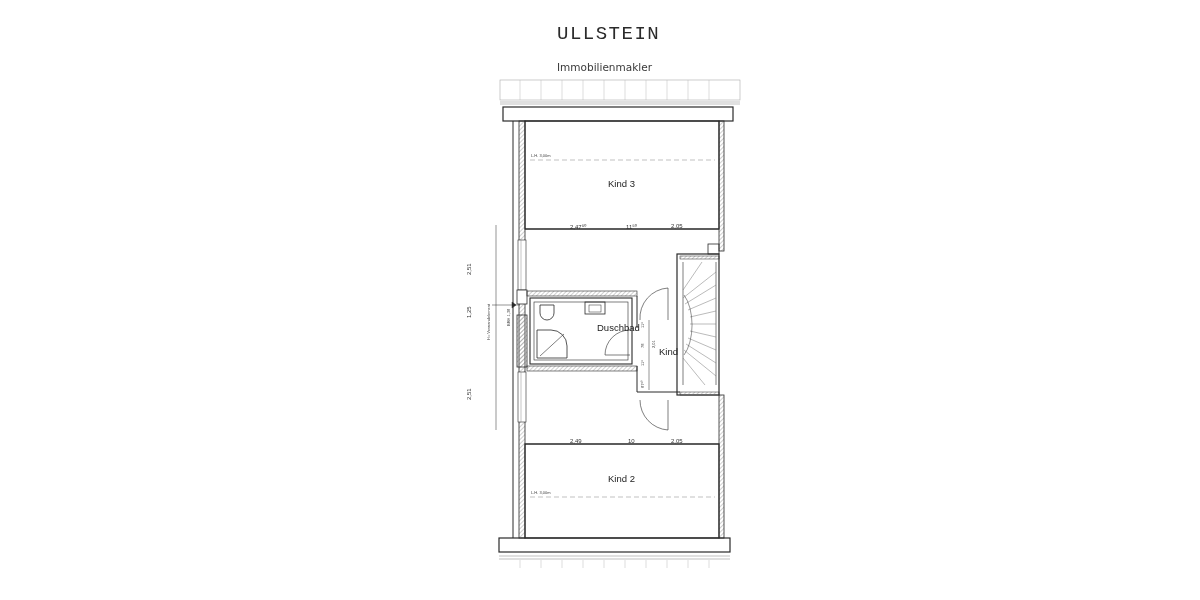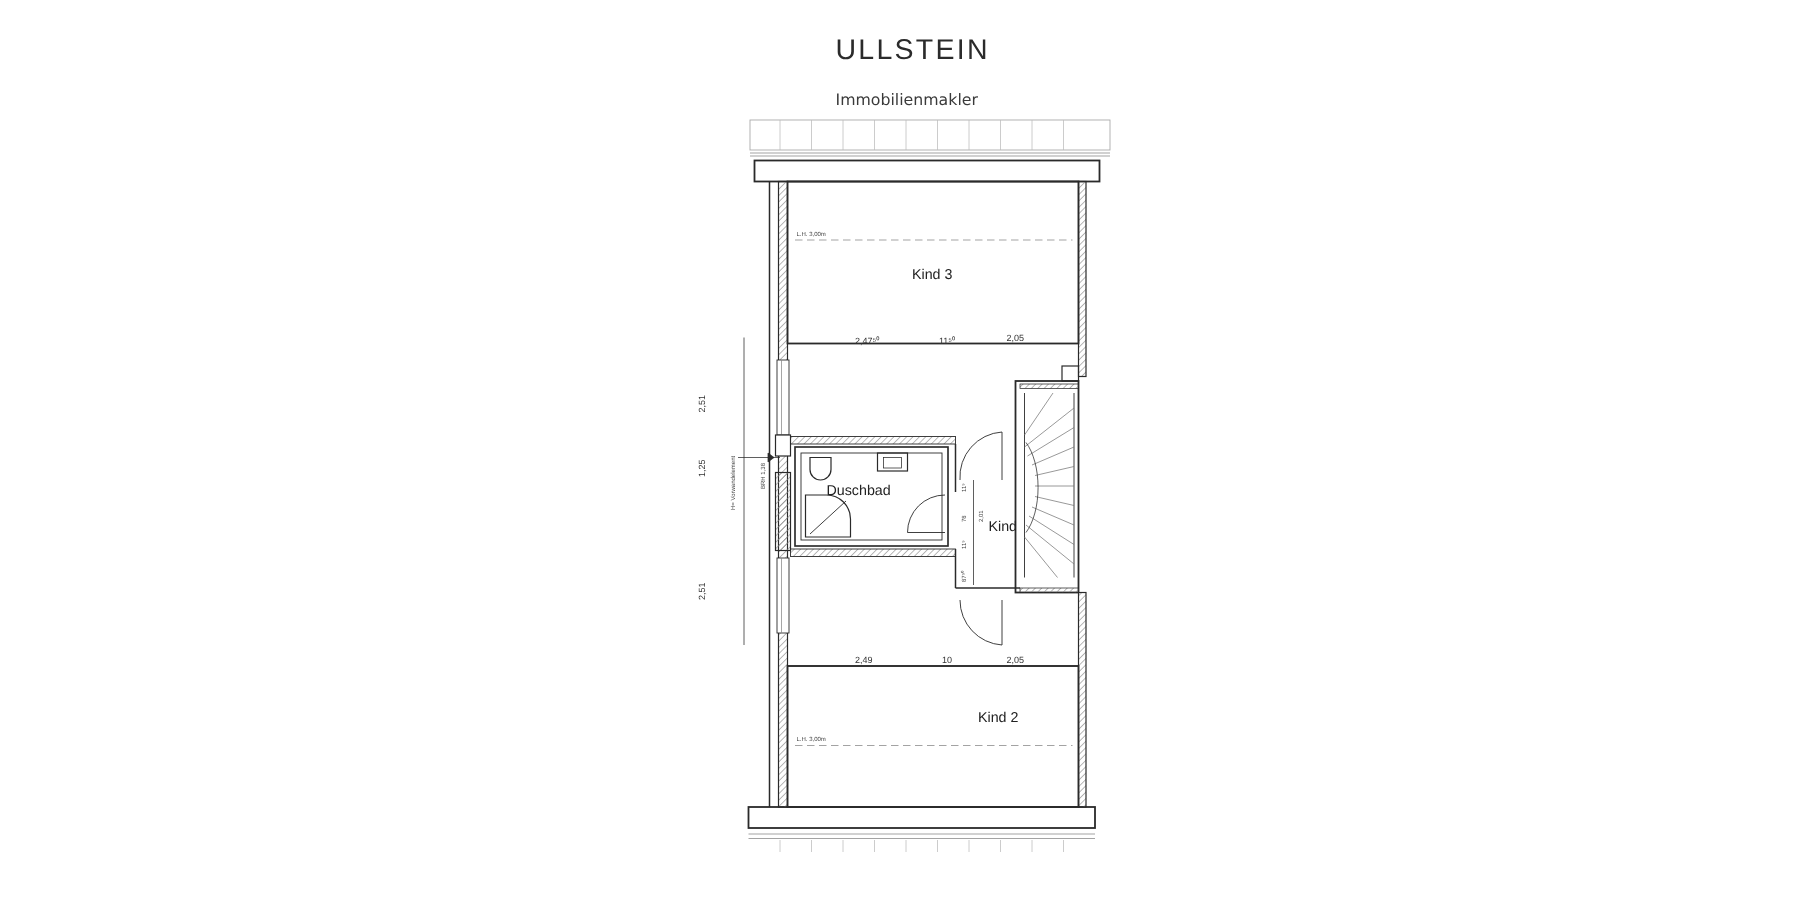--- a/index.html
+++ b/index.html
@@ -1,18 +1,18 @@
 <!DOCTYPE html>
 <html><head>
   <meta charset="utf-8">
   <style>
     html, body { margin: 0; padding: 0; background: #ffffff; }
     body { width: 1200px; height: 600px; position: relative; overflow: hidden; font-family: "Liberation Sans", sans-serif; }
     .logo { position: absolute; left: 557px; top: 24px; text-align: left; }
-    .logo-title { font-family: Liberation Sans, sans-serif; font-size: 19px; letter-spacing: 1.5px; color: #2b2b2b; line-height: 20px; }
+    .logo-title { font-family: Liberation Mono, monospace; font-size: 19px; letter-spacing: 1.5px; color: #2b2b2b; line-height: 20px; }
     .logo-sub { font-family: "DejaVu Sans", sans-serif; font-size: 10.5px; color: #3a3a3a; line-height: 12px; margin-top: 17px; }
     svg.plan { position: absolute; left: 0; top: 0; }
     .lbl { position: absolute; font-family: "Liberation Sans", sans-serif; color: #222; white-space: nowrap; }
     .room { font-size: 9.5px; }
     .dim { font-size: 6px; color: #333; }
     .tiny { font-size: 4px; color: #444; }
     .vert { transform: rotate(-90deg); transform-origin: left top; }
   </style>
 </head>
 <body>
@@ -153,22 +153,22 @@
       <line x1="492" y1="305" x2="520" y2="305"></line>
       <path d="M512 302 l4 3 l-4 3 z" fill="#2a2a2a"></path>
     </g>
 
     <line x1="525" y1="444" x2="719" y2="444" stroke-width="0.8"></line>
     <line x1="625" y1="395" x2="625" y2="444" stroke-width="0"></line>
   </g>
 </svg>
 
 <div class="lbl room" style="left:608px;top:178px;">Kind 3</div>
-<div class="lbl room" style="left:608px;top:473px;margin-left:44px;">Kind 2</div>
-<div class="lbl room" style="left:551px;top:322px;">Duschbad</div>
+<div class="lbl room" style="left:608px;top:473px;">Kind 2</div>
+<div class="lbl room" style="left:597px;top:322px;">Duschbad</div>
 <div class="lbl room" style="left:659px;top:346px;">Kind</div>
 
 <div class="lbl tiny" style="left:531px;top:153px;">L.H. 3,00m</div>
 <div class="lbl tiny" style="left:531px;top:490px;">L.H. 3,00m</div>
 
 <div class="lbl dim" style="left:570px;top:223px;">2,47⁵⁰</div>
 <div class="lbl dim" style="left:626px;top:223px;">11⁵⁰</div>
 <div class="lbl dim" style="left:671px;top:223px;">2,05</div>
 
 <div class="lbl dim" style="left:570px;top:438px;">2,49</div>

